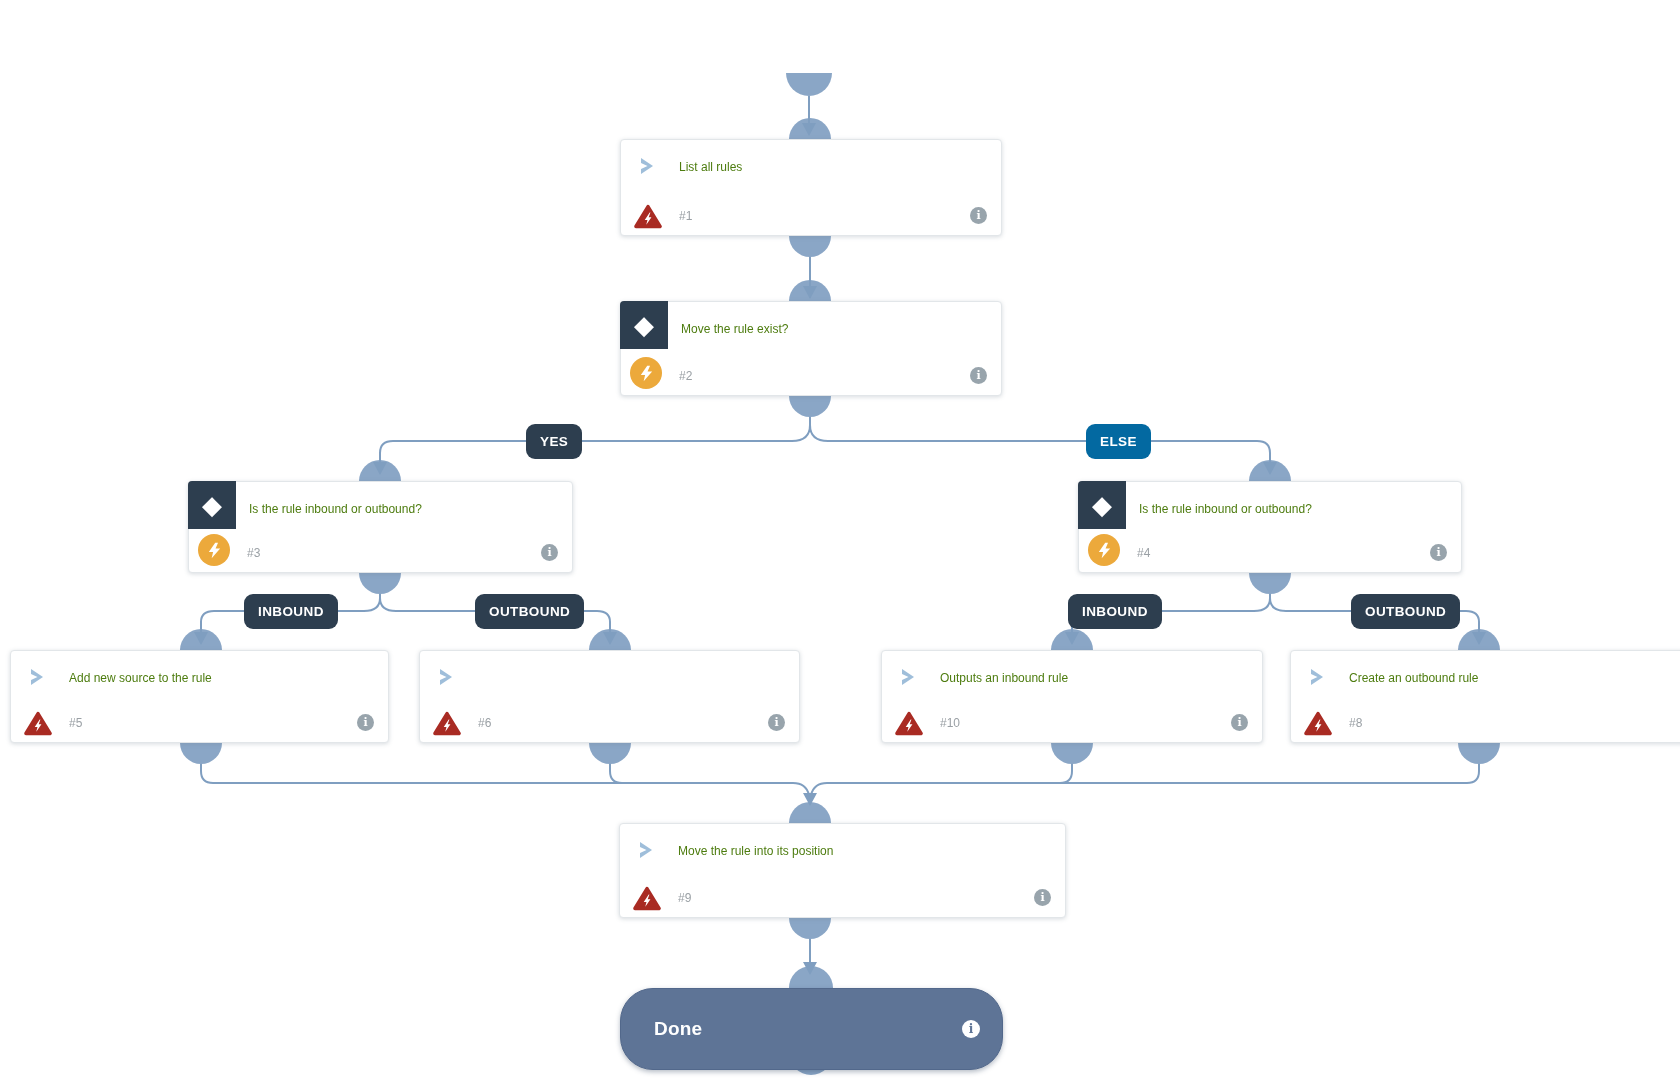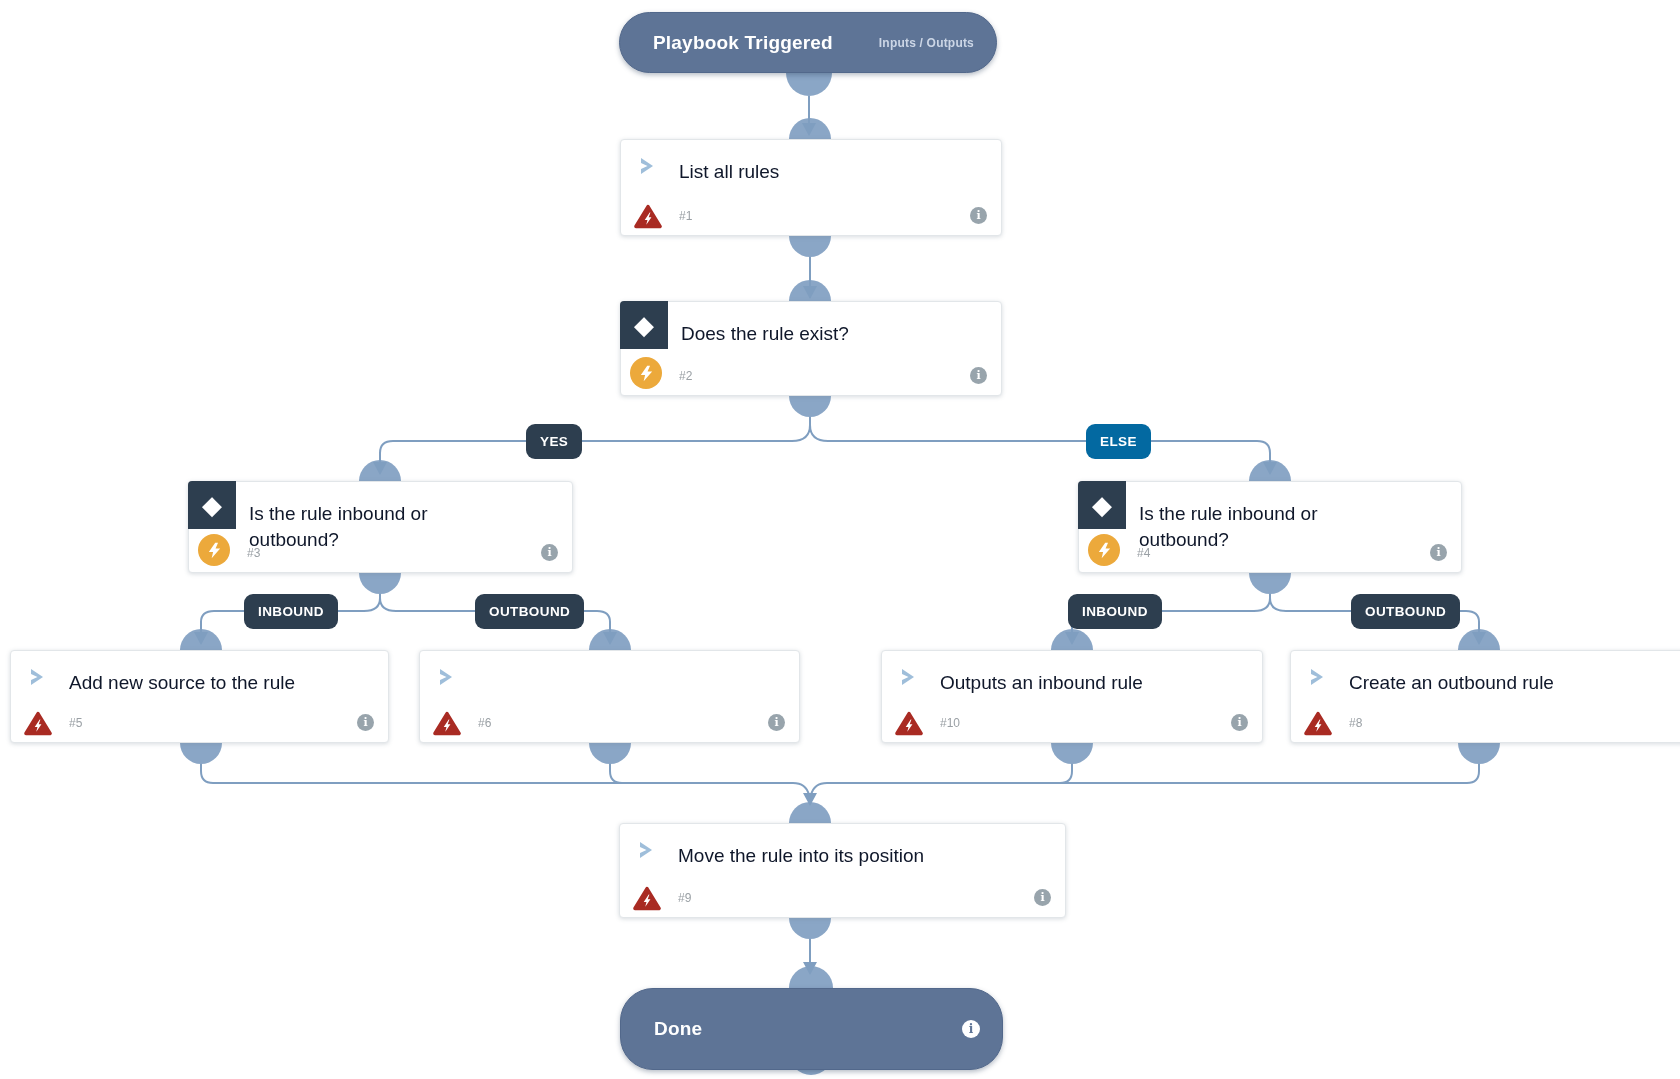--- a/index.html
+++ b/index.html
@@ -14,21 +14,21 @@
         padding:0 22px 0 33px;}
   .pill-title{color:#fff;font-size:19px;font-weight:600;letter-spacing:.2px;}
   .pill-link{color:#ccd6e6;font-size:12px;font-weight:700;letter-spacing:.2px;cursor:pointer;}
   .done-info{width:18px;height:18px;border-radius:50%;background:#fff;color:#5e7496;
              display:flex;align-items:center;justify-content:center;
              font-family:"DejaVu Serif",serif;font-weight:700;font-size:12px;cursor:pointer;}
 
   
   .card{position:absolute;z-index:2;background:#fff;border:1px solid #e2e6e9;border-radius:4px;
         box-shadow:0 1px 4px rgba(110,125,140,.28);box-sizing:border-box;cursor:pointer;}
-  .card .title{position:absolute;left:58px;top:19px;right:70px;color:#0f172a;font-size:19px;
+  .card .title{position:absolute;left:58px;top:19px;right:70px;color:#4d7c0f;font-size:12px;
                line-height:1.38;}
   .chev{position:absolute;left:16px;top:16px;width:20px;height:20px;}
   .cond-box{position:absolute;left:-1px;top:-1px;width:48px;height:48px;background:#2d3e4f;
             border-radius:4px 0 0 0;display:flex;align-items:center;justify-content:center;}
   .cond-box .diamond{color:#fff;font-size:26px;line-height:1;font-family:"DejaVu Sans",sans-serif;}
   .badge-tri{position:absolute;left:13px;bottom:6px;width:28px;height:25px;}
   .badge-orange{position:absolute;left:9px;bottom:6px;width:32px;height:32px;border-radius:50%;
                 background:#eca93b;display:flex;align-items:center;justify-content:center;}
   .nid{position:absolute;left:58px;bottom:12px;color:#9aa0a5;font-size:12px;}
   .info{position:absolute;right:14px;bottom:11px;width:17px;height:17px;border-radius:50%;
@@ -95,43 +95,39 @@
       <path d="M1263 462 L1277 462 L1270 475 Z"></path>
       <path d="M194 632 L208 632 L201 645 Z"></path>
       <path d="M603 632 L617 632 L610 645 Z"></path>
       <path d="M1065 632 L1079 632 L1072 645 Z"></path>
       <path d="M1472 632 L1486 632 L1479 645 Z"></path>
       <path d="M803 793 L817 793 L810 806 Z"></path>
       <path d="M803 962 L817 962 L810 975 Z"></path>
     </g>
   </svg>
 
-  <div class="pill" style="left:619px;top:12px;width:378px;height:61px">
-    <span class="pill-title">Playbook Triggered</span>
-    <span class="pill-link">Inputs / Outputs</span>
-  </div>
 
   <div class="card" style="left:620px;top:139px;width:382px;height:97px">
     <svg class="chev" viewBox="0 0 20 20">
       <path d="M4 2 L16 10 L4 18 L4 13 L10.5 10 L4 7 Z" fill="#9fbeda"></path>
       </svg>
     <div class="title">List all rules</div>
     <svg class="badge-tri" viewBox="0 0 32 29">
       <path d="M16 3 L30 26 H2 Z" fill="#a92b23" stroke="#a92b23" stroke-width="4" stroke-linejoin="round"></path>
       <path d="M18 10 L12.2 18.6 H15.4 L14 24 L20 15.4 H16.8 L18.8 10 Z" fill="#fff"></path>
       </svg>
     <span class="nid">#1</span>
     <span class="info">i</span>
   </div>
 
   <div class="card" style="left:620px;top:301px;width:382px;height:95px">
     <div class="cond-box">
         <span class="diamond">◆</span>
       </div>
-    <div class="title" style="left:60px">Does the rule exist?</div>
+    <div class="title" style="left:60px">Move the rule exist?</div>
     <div class="badge-orange">
       <svg width="17" height="17" viewBox="0 0 24 24">
           <path d="M13 1 L4 14 H10 L8 23 L20 9 H13.5 L17 1 Z" fill="#fff"></path>
         </svg>
       </div>
     <span class="nid">#2</span>
     <span class="info">i</span>
   </div>
 
   <div class="chip" style="left:526px;top:424px">YES</div>

